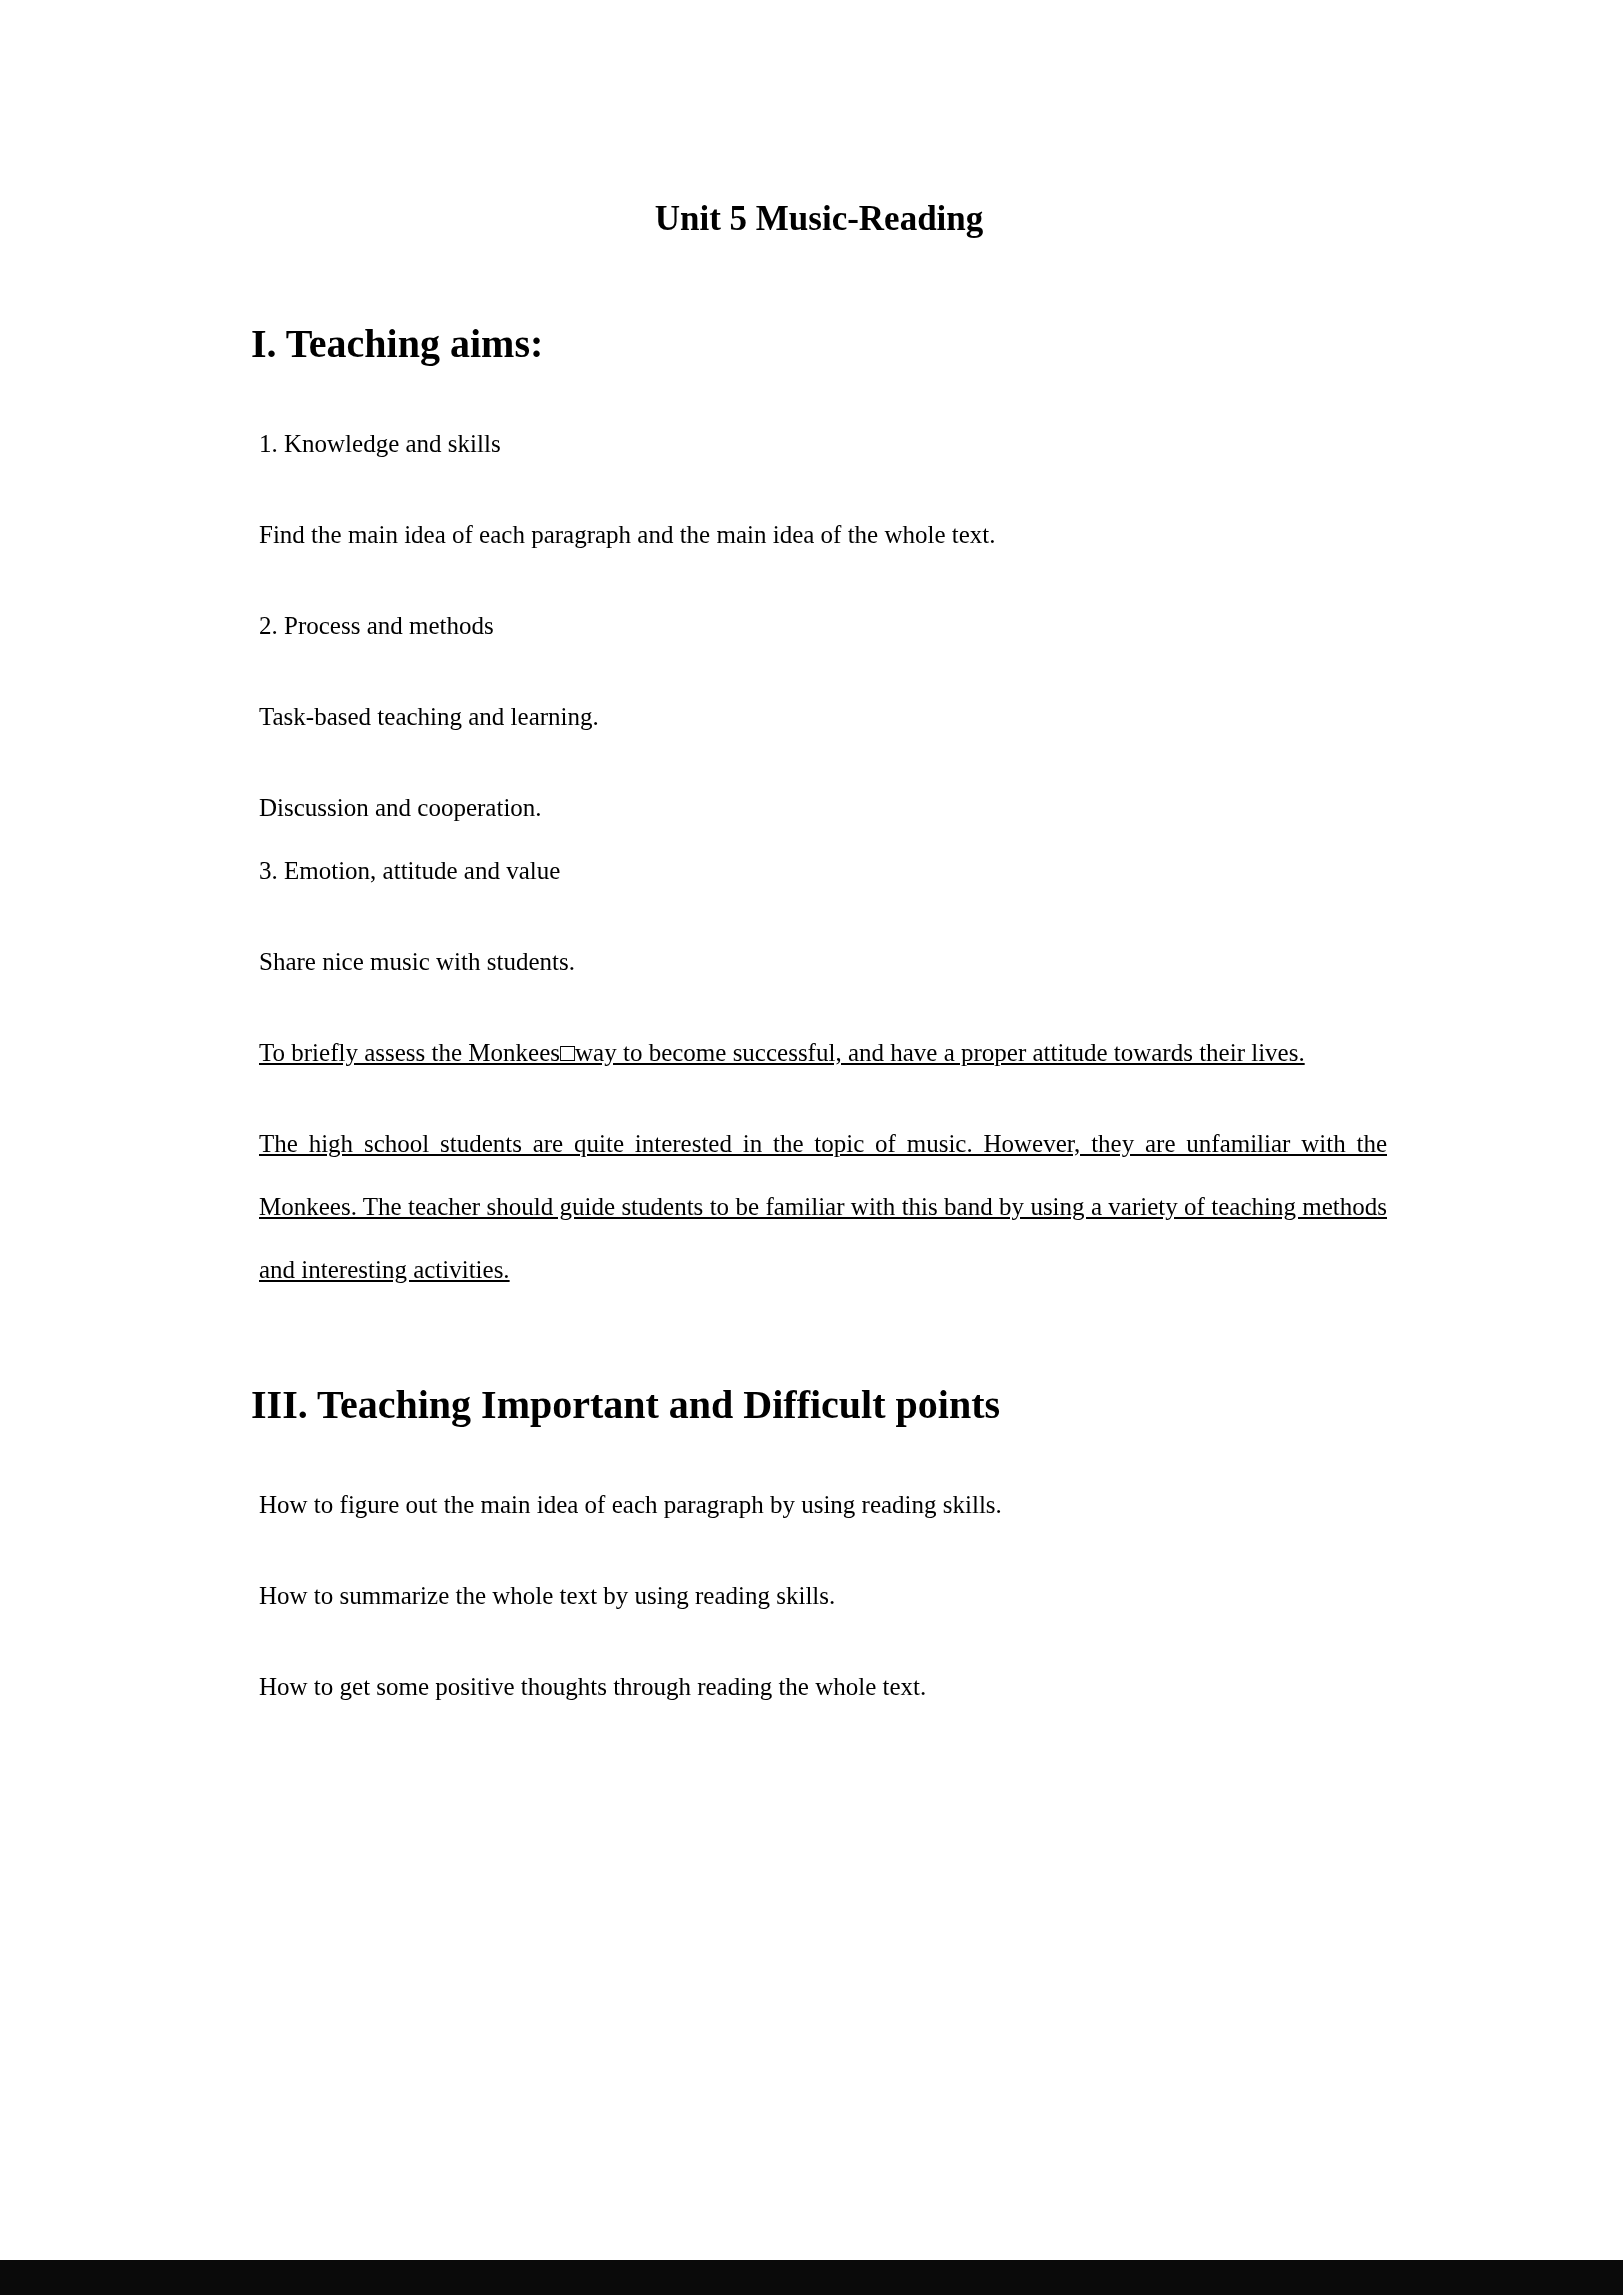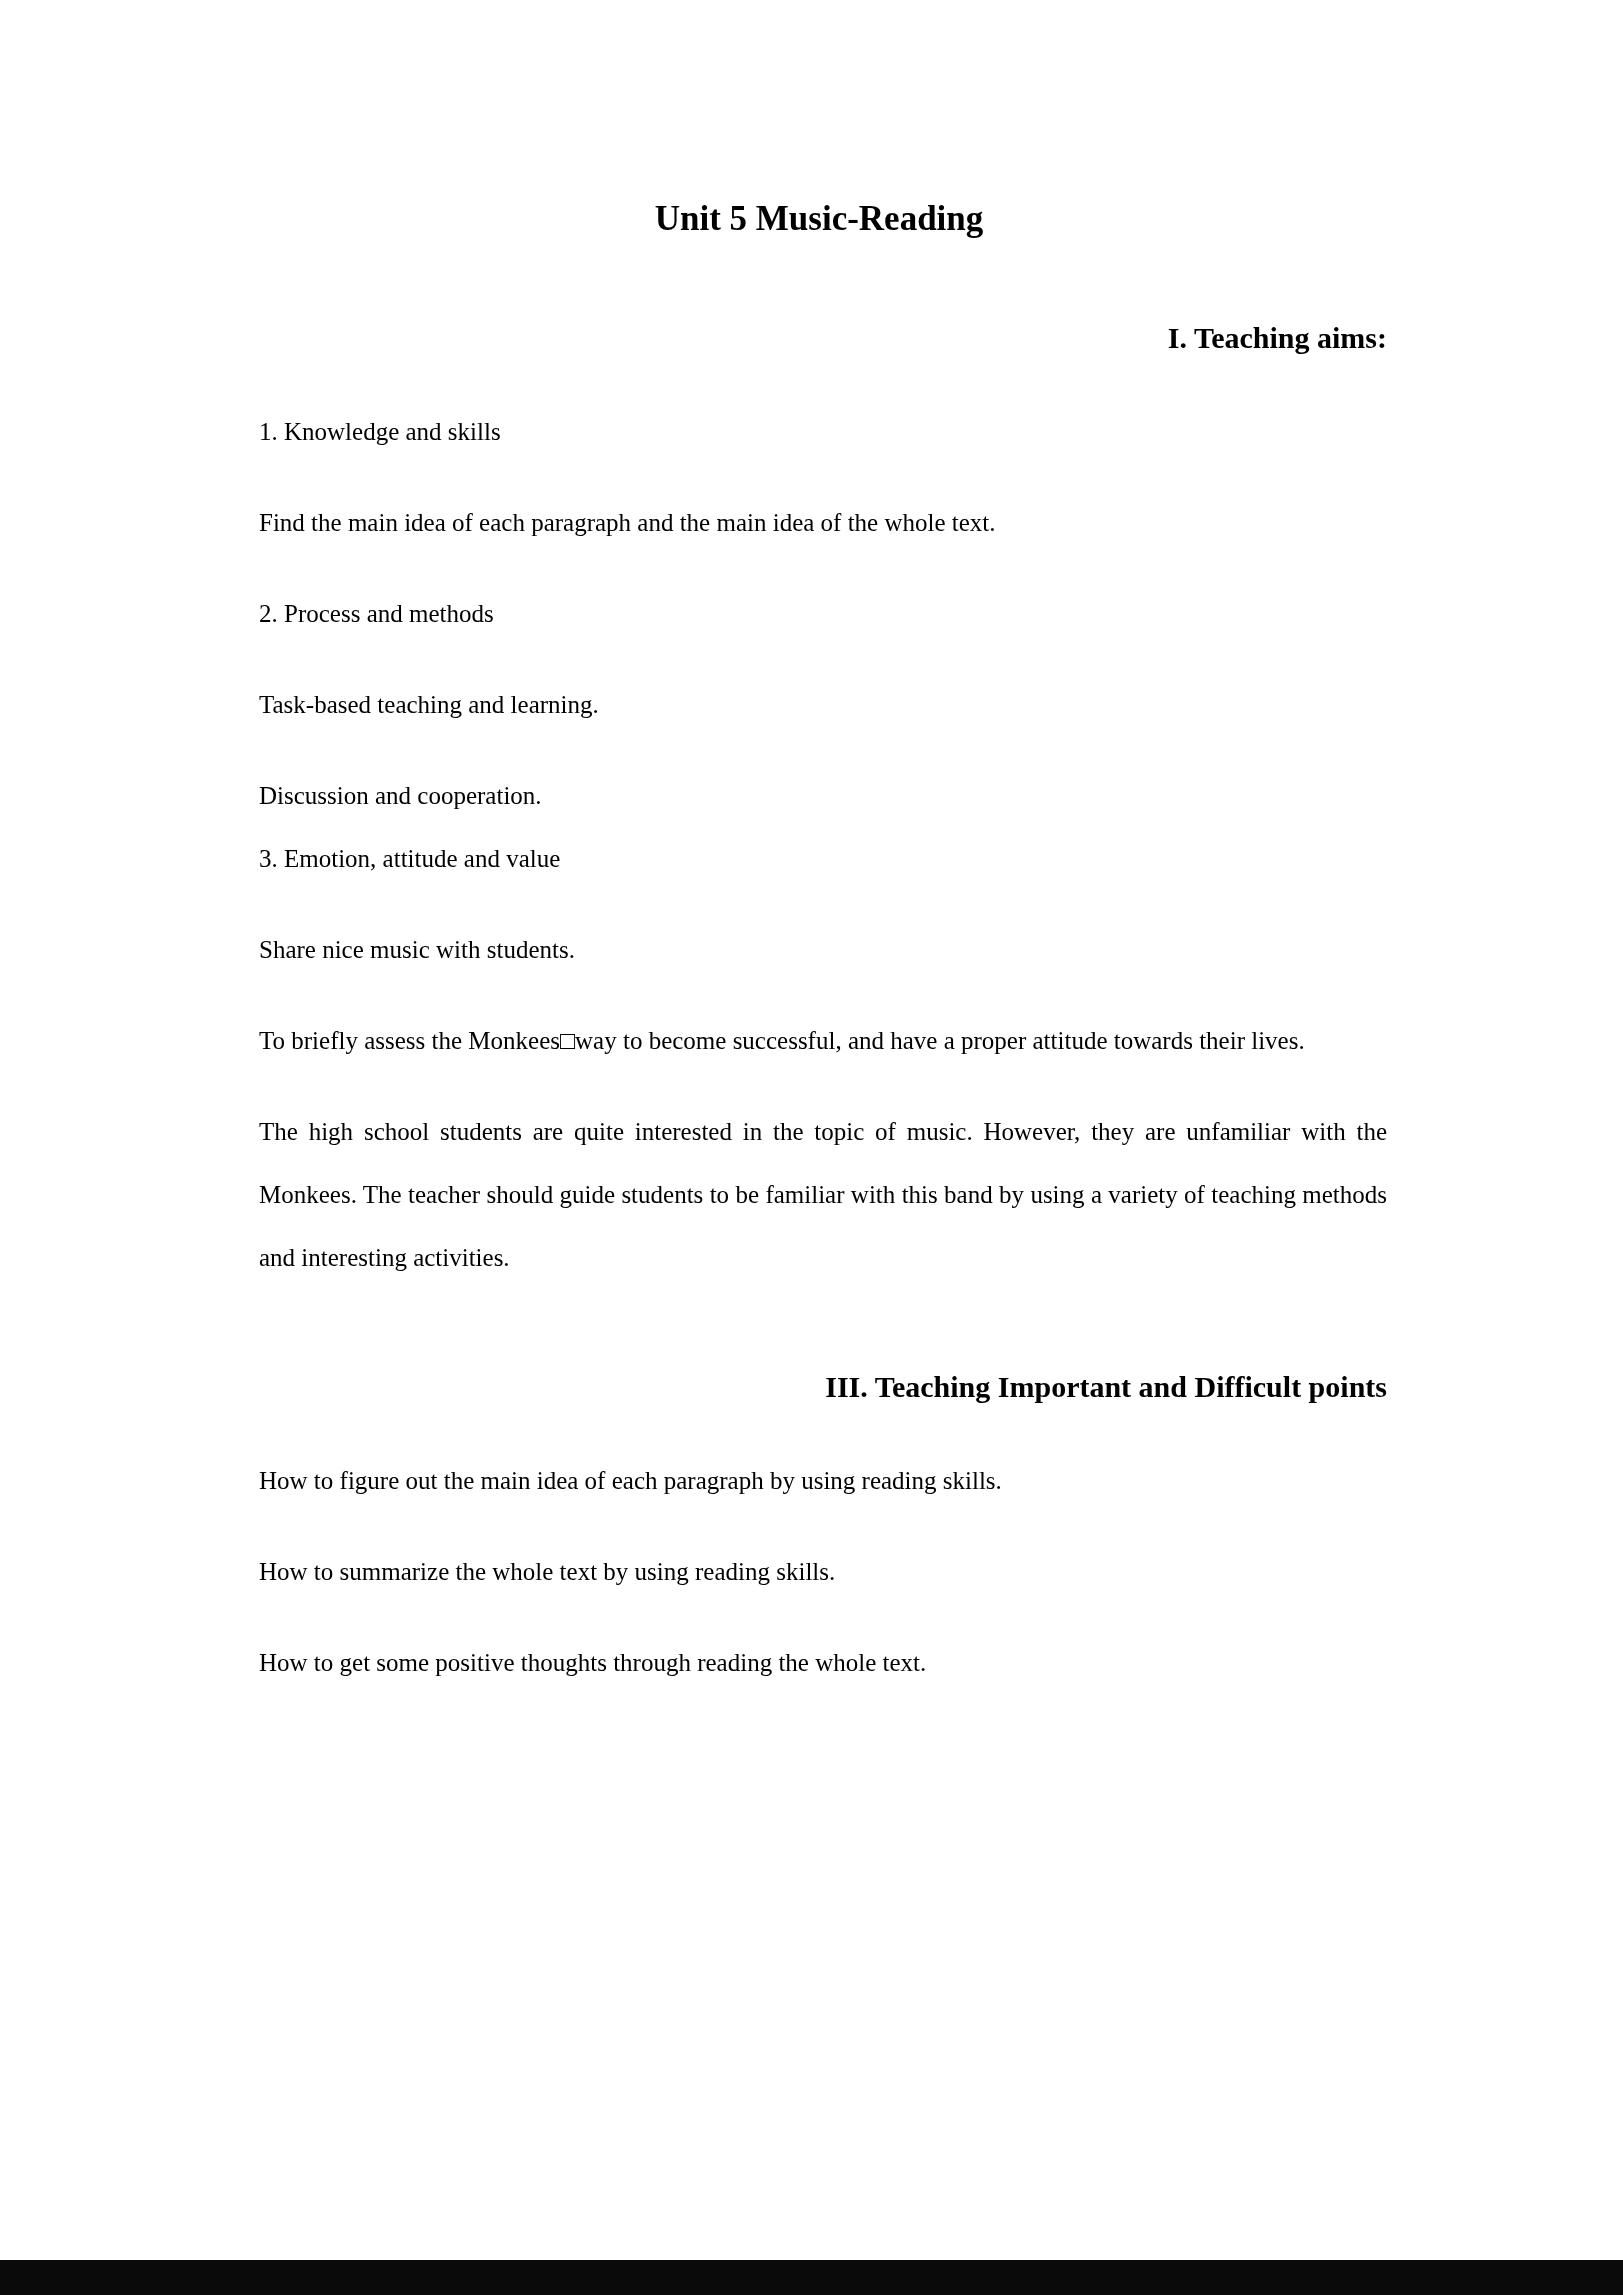--- a/index.html
+++ b/index.html
@@ -23,36 +23,36 @@
     background: #ffffff;
   }
   .doc-title {
     font-size: 35px;
     font-weight: bold;
     text-align: center;
     margin: 0 0 48px 0;
     line-height: 1.2;
   }
   .heading {
-    font-size: 30px;
+    font-size: 40px;
     font-weight: bold;
     line-height: 1.2;
     margin: 80px 0 44px 0;
-    text-align: right;
   }
   .para {
     font-size: 25px;
     line-height: 63px;
     margin: 28px 0 0 8px;
   }
   .para.tight {
     margin-top: 0;
   }
   .justify {
     text-align: justify;
+    text-decoration: underline;
   }
   .bottom-bar {
     position: absolute;
     left: 0;
     bottom: 0;
     width: 100%;
     height: 35px;
     background: #0a0a0a;
   }
 </style>

